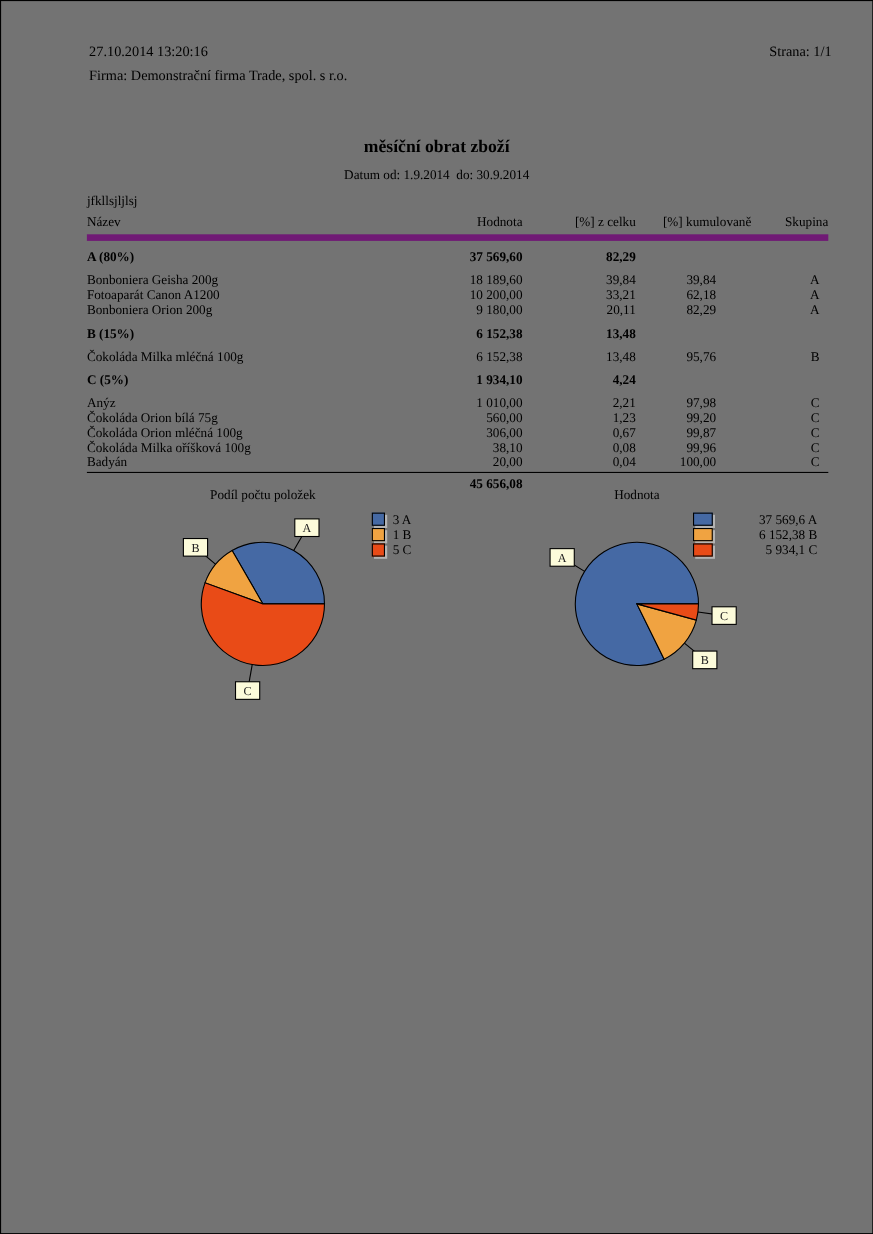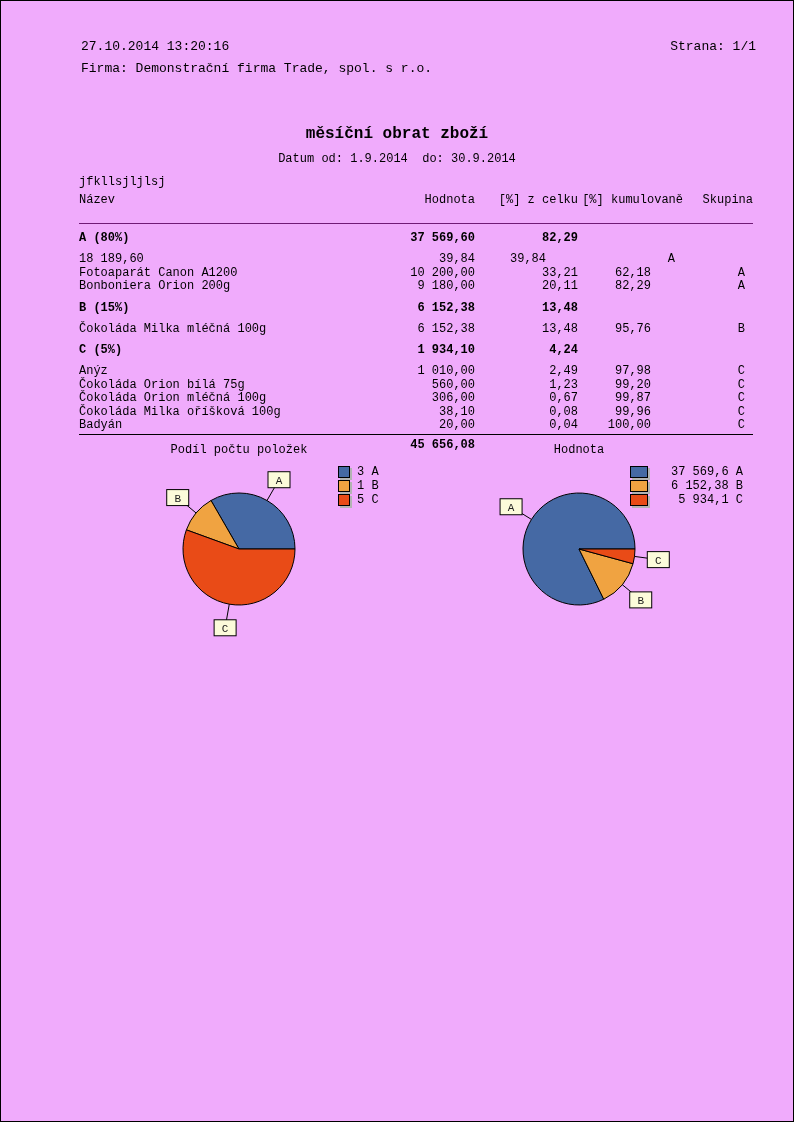--- a/index.html
+++ b/index.html
@@ -1,30 +1,30 @@
 <!DOCTYPE html>
 <html><head>
 <meta charset="utf-8">
 <style>
   html,body{margin:0;padding:0;background:#fff;}
   .page{
-    position:relative;width:794px;height:1122px;background:#f0abfc;
+    position:relative;width:794px;height:1122px;background:#737373;
     border:1px solid #000;box-sizing:border-box;
-    font-family:Liberation Mono, monospace;color:#000;overflow:hidden;
+    font-family:Liberation Serif, serif;color:#000;overflow:hidden;
   }
   .abs{position:absolute;}
   .hdr-text{font-size:13px;white-space:pre;}
   .doc-title{left:0;width:100%;text-align:center;font-size:28px;font-weight:bold;}
   .doc-subtitle{left:0;width:100%;text-align:center;font-size:16px;font-weight:bold;}
   .doc-daterange{left:0;width:100%;text-align:center;font-size:12px;white-space:pre;}
 
   .table{position:absolute;left:78px;top:174px;width:674px;font-size:12px;}
   .note{font-size:12px;margin-bottom:4px;}
   .tgrid{display:grid;grid-template-columns:281px 115px 103px 105px 70px;}
-  .thead{border-bottom:1px solid #701a75;padding-bottom:16px;}
+  .thead{border-bottom:6px solid #701a75;padding-bottom:4px;}
   .thead span{text-align:right;white-space:nowrap;}
   .thead span:first-child{text-align:left;}
   .trow{line-height:13.5px;}
   .trow span{text-align:right;white-space:nowrap;}
   .trow span:first-child{text-align:left;}
   .trow .pad-kumul{padding-right:32px;}
   .trow .pad-skup{padding-right:8px;}
   .trow.group{font-weight:bold;margin:7px 0;line-height:15px;}
   .total-line{border-top:1px solid #000;margin-top:1px;}
   .total-row{display:grid;grid-template-columns:281px 115px;font-weight:bold;padding-top:3px;}
@@ -63,20 +63,21 @@
     </div>
     <div id="table-rows">
         <div class="tgrid trow group">
           <span>A (80%)</span>
           <span>37 569,60</span>
           <span>82,29</span>
           <span class="pad-kumul"></span>
           <span class="pad-skup"></span>
         </div>
         <div class="tgrid trow item">
+          <span>Bonboniera Geisha 200g</span>
           <span>18 189,60</span>
           <span>39,84</span>
           <span class="pad-kumul">39,84</span>
           <span class="pad-skup">A</span>
         </div>
         <div class="tgrid trow item">
           <span>Fotoaparát Canon A1200</span>
           <span>10 200,00</span>
           <span>33,21</span>
           <span class="pad-kumul">62,18</span>
@@ -106,21 +107,21 @@
         <div class="tgrid trow group">
           <span>C (5%)</span>
           <span>1 934,10</span>
           <span>4,24</span>
           <span class="pad-kumul"></span>
           <span class="pad-skup"></span>
         </div>
         <div class="tgrid trow item">
           <span>Anýz</span>
           <span>1 010,00</span>
-          <span>2,49</span>
+          <span>2,21</span>
           <span class="pad-kumul">97,98</span>
           <span class="pad-skup">C</span>
         </div>
         <div class="tgrid trow item">
           <span>Čokoláda Orion bílá 75g</span>
           <span>560,00</span>
           <span>1,23</span>
           <span class="pad-kumul">99,20</span>
           <span class="pad-skup">C</span>
         </div>

